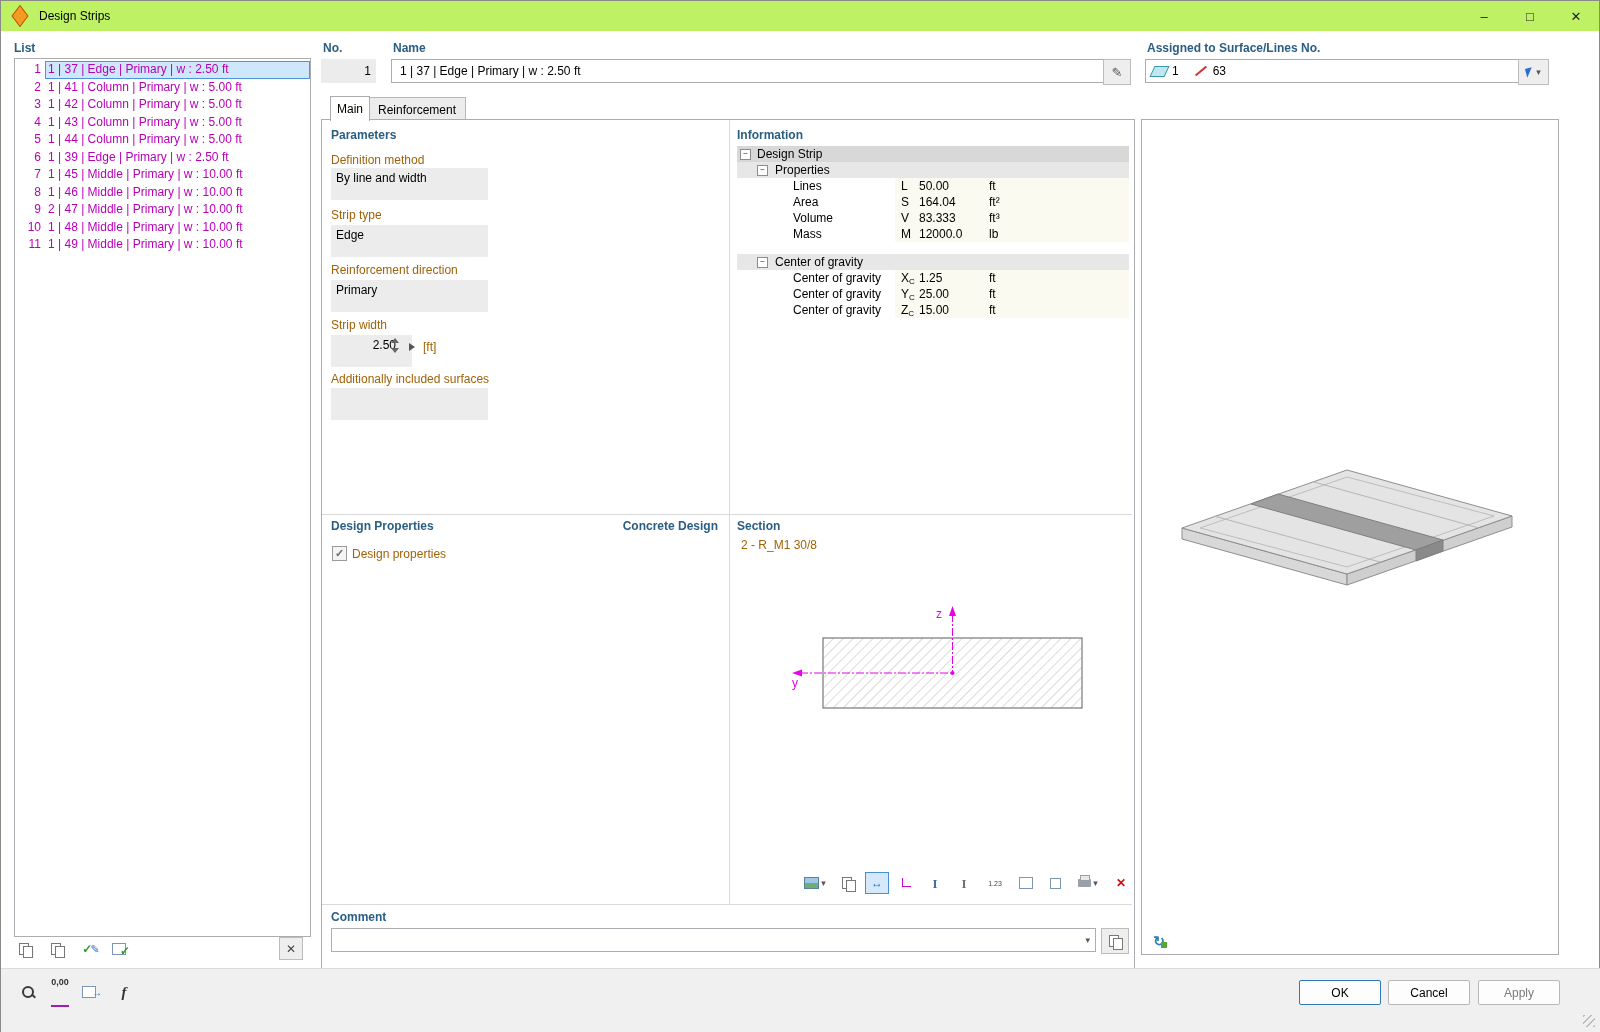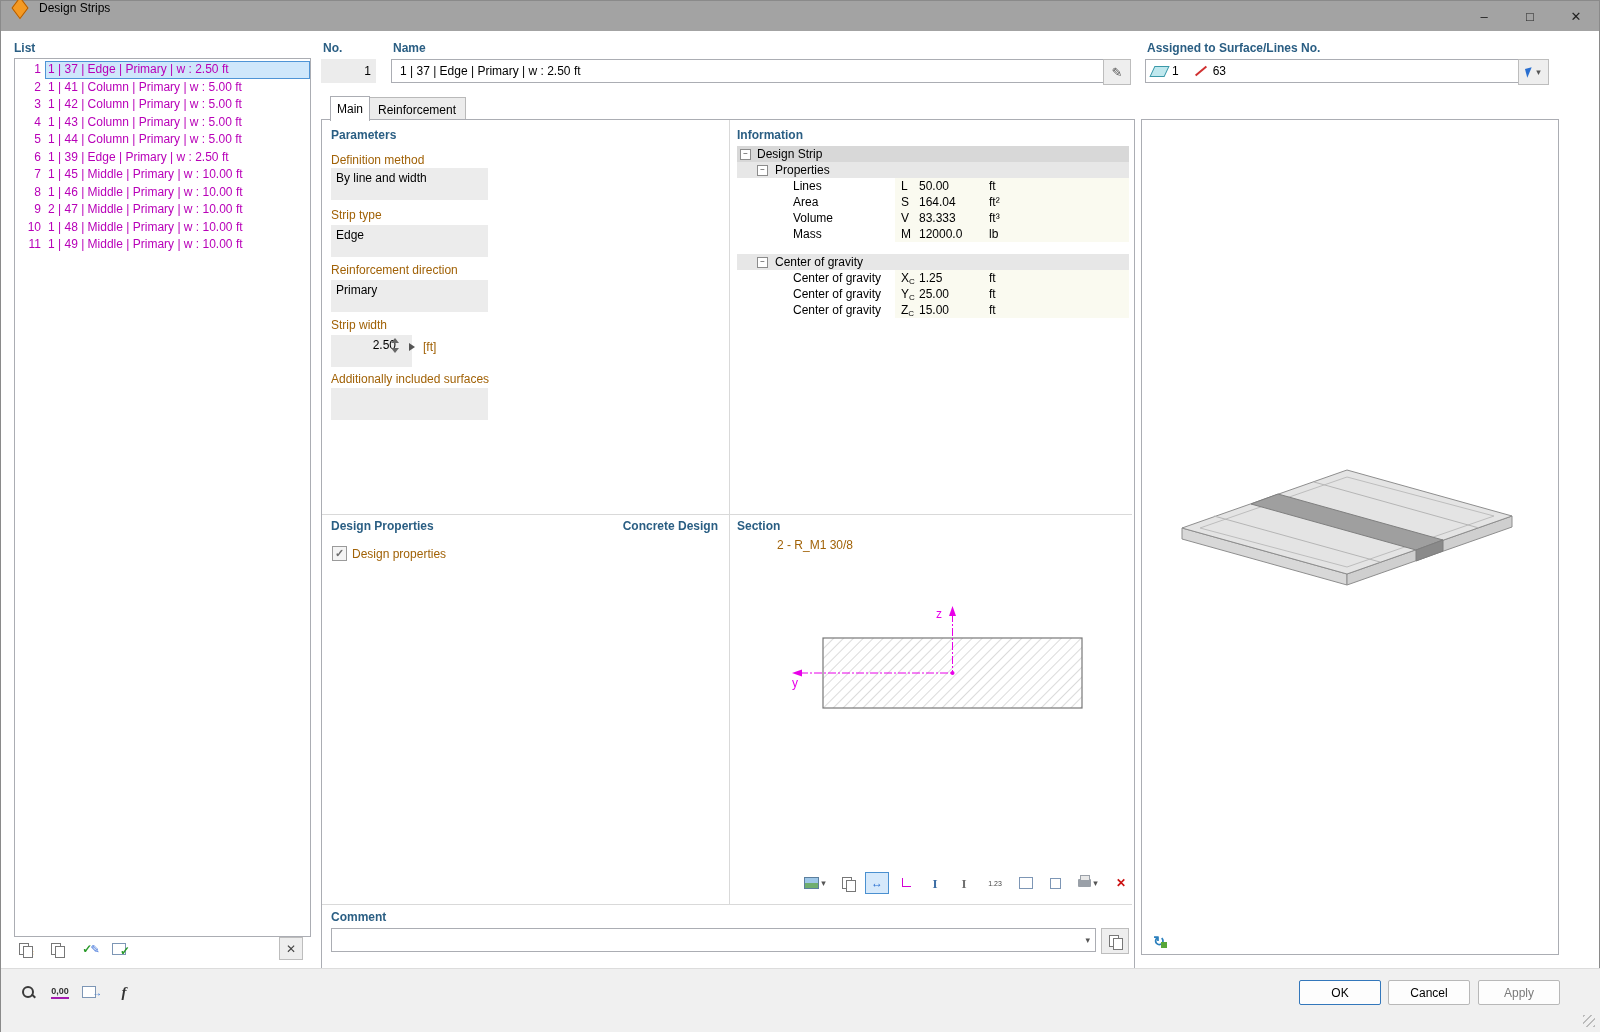--- a/index.html
+++ b/index.html
@@ -4,21 +4,21 @@
 <style>
   html,body{margin:0;padding:0}
   body{width:1600px;height:1032px;position:relative;background:#fff;
        font-family:"Liberation Sans",sans-serif;font-size:12px;color:#000;overflow:hidden}
   .win{position:absolute;left:0;top:0;width:1598px;height:1030px;border:1px solid #8a8a8a;background:#fff}
   .abs{position:absolute}
   .hdr{color:#2a5e83;font-weight:700;font-size:12px;white-space:nowrap}
   .lbl{font-size:12px;color:#a16207;white-space:nowrap}
 
   
-  .titlebar{position:absolute;left:0;top:0;width:100%;height:30px;background:#a3a3a3;display:flex;align-items:flex-start}
+  .titlebar{position:absolute;left:0;top:0;width:100%;height:30px;background:#bef264;display:flex;align-items:center}
   .appicon{width:12px;height:12px;margin-left:12px;background:#f59a23;border:1px solid #b05a00;transform:rotate(45deg) skew(8deg,8deg)}
   .apptitle{margin-left:12px;font-size:12px}
   .wbtns{position:absolute;right:0;top:0;display:flex;height:30px}
   .wbtn{width:46px;height:30px;display:flex;align-items:center;justify-content:center;color:#222;font-size:13px;cursor:default}
 
   
   .listbox{position:absolute;left:13px;top:57px;width:295px;height:877px;border:1px solid #abadb3;background:#fff;overflow:hidden}
   .lrow{display:flex;height:17.5px;line-height:17.5px;align-items:center}
   .lno{width:26px;text-align:right;padding-right:4px;color:#b800b8;flex:none}
   .ltxt{flex:1;color:#b800b8;padding-left:3px;white-space:nowrap;overflow:hidden}
@@ -306,21 +306,21 @@
   </div>
 
   <div class="abs hdr" style="left:330px;top:518px">Design Properties</div>
   <div class="abs hdr" style="left:520px;top:518px;width:197px;text-align:right">Concrete Design</div>
   <div class="chk" style="left:331px;top:545px">
     <span>✓</span>
   </div>
   <div class="abs lbl" style="left:351px;top:546px">Design properties</div>
 
   <div class="abs hdr" style="left:736px;top:518px">Section</div>
-  <div class="abs lbl" style="left:776px;top:537px">2 - R_M1 30/8</div>
+  <div class="abs lbl" style="left:740px;top:537px">2 - R_M1 30/8</div>
 
   <svg class="abs" style="left:736px;top:555px" width="392" height="310" viewBox="0 0 392 310">
     <defs>
       <pattern id="hatch" width="7" height="7" patternUnits="userSpaceOnUse" patternTransform="rotate(45)">
         <line x1="0" y1="0" x2="0" y2="7" stroke="#b8b8b8" stroke-width="1"></line>
       </pattern>
     </defs>
     <rect x="86" y="82" width="259" height="70" fill="#ffffff" stroke="none"></rect>
     <rect x="86" y="82" width="259" height="70" fill="url(#hatch)" stroke="#787878" stroke-width="1.2"></rect>
     <line x1="215.5" y1="58" x2="215.5" y2="117" stroke="#e800e8" stroke-width="1" stroke-dasharray="8 2 2 2"></line>
@@ -407,21 +407,21 @@
 
   <div class="footer"></div>
 
   <div class="abs tbtn" style="left:14px;top:978px;width:24px;height:24px">
     <span class="ic-mag">
         <u></u>
         <b></b>
       </span>
   </div>
   <div class="abs tbtn" style="left:44px;top:978px;width:28px;height:24px">
-    <span style="font-size:9px;font-weight:700;color:#333;border-bottom:2px solid #a21caf;padding-bottom:1px">0,00</span>
+    <span style="font-size:9px;font-weight:700;color:#333;border-bottom:2px solid #a21caf;padding-bottom:18px">0,00</span>
   </div>
   <div class="abs tbtn" style="left:78px;top:978px;width:24px;height:24px">
     <span class="ic-grid"></span>
     <span style="color:#2a6fd0;font-size:10px;margin-left:-4px">→</span>
   </div>
   <div class="abs tbtn" style="left:110px;top:978px;width:24px;height:24px">
     <span style="font-family:'Liberation Serif',serif;font-style:italic;font-weight:700;font-size:15px;color:#333">f</span>
   </div>
 
   <div class="btn default" style="left:1298px;top:979px">OK</div>

